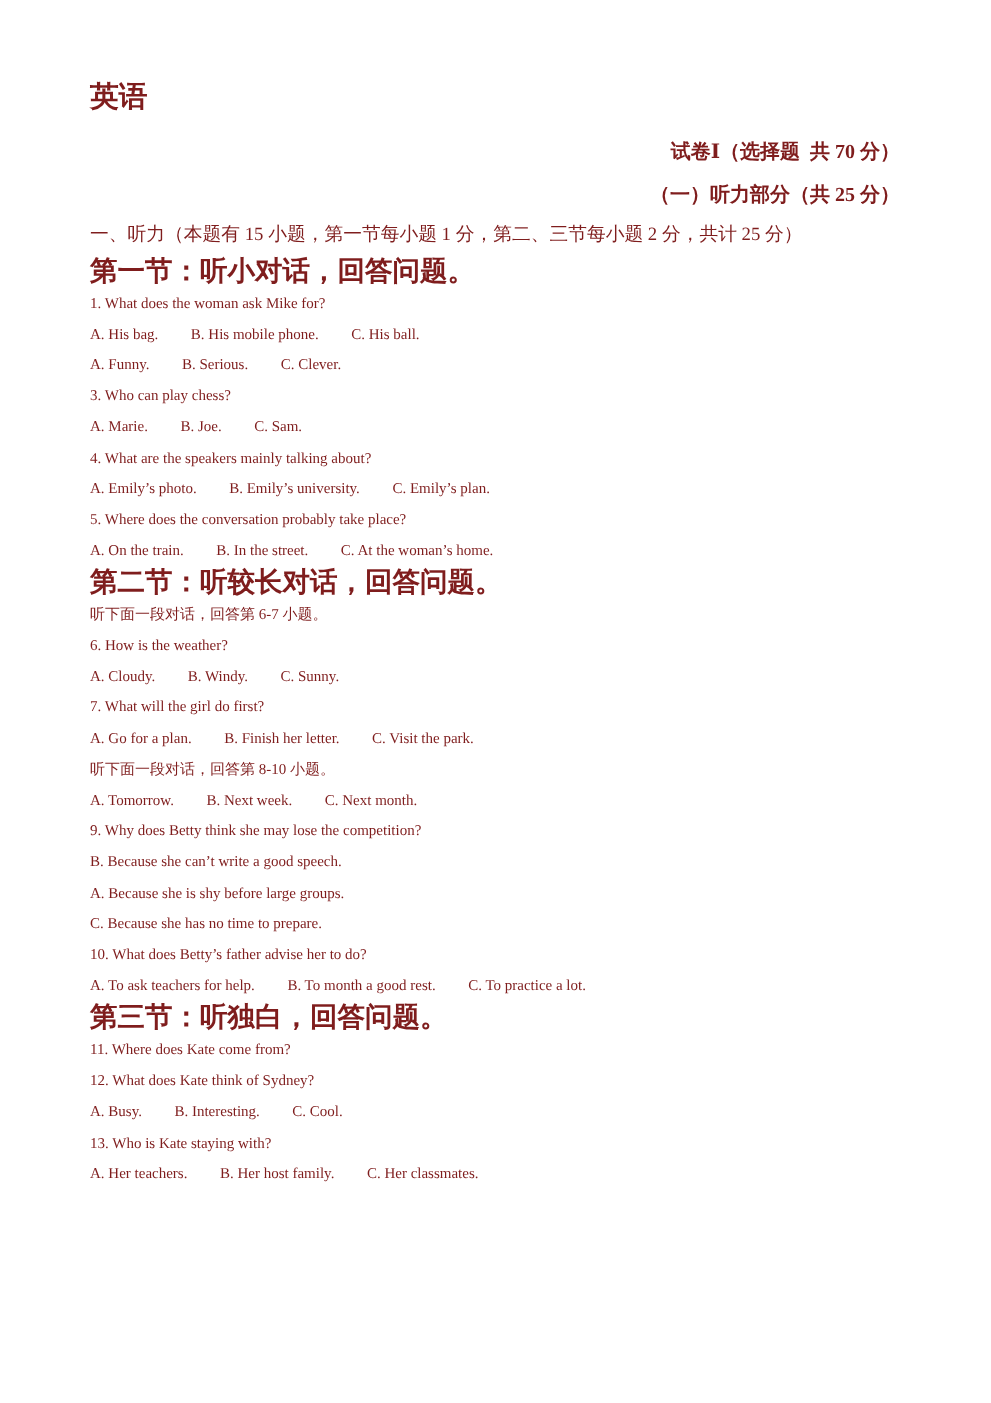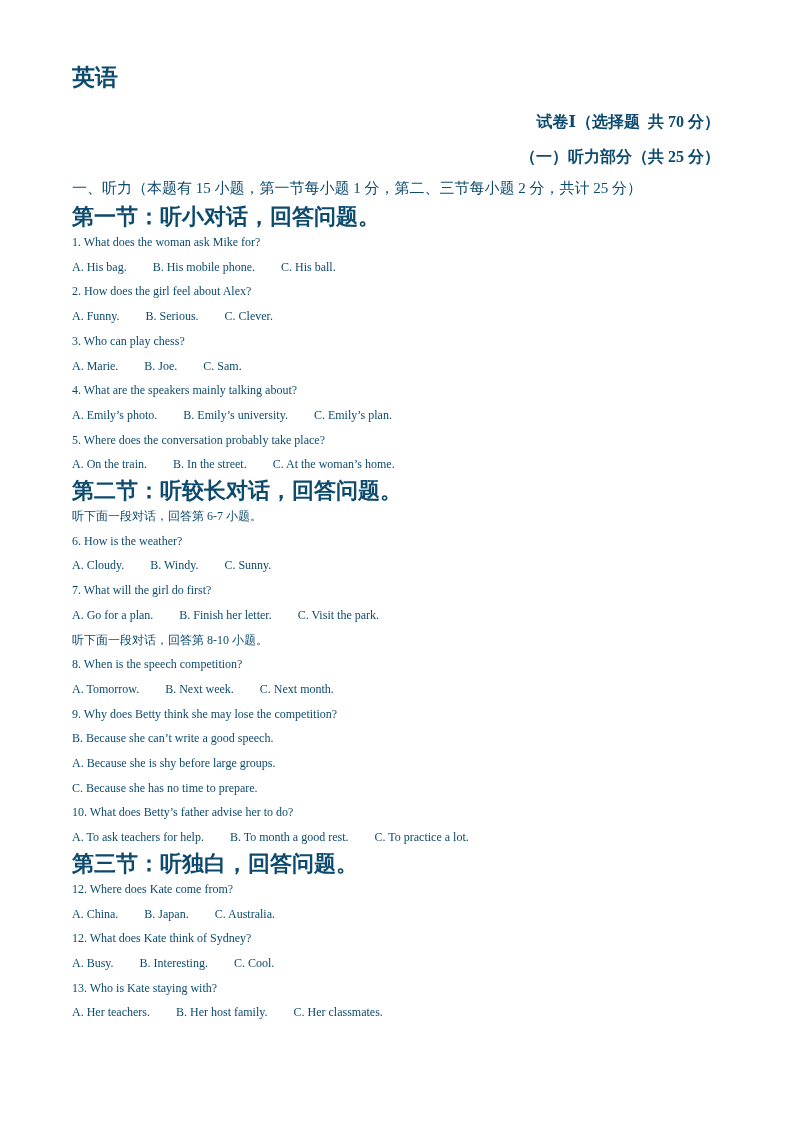--- a/index.html
+++ b/index.html
@@ -7,21 +7,21 @@
     padding: 0;
     background: #ffffff;
   }
   .page {
     position: relative;
     width: 793px;
     height: 1122px;
     box-sizing: border-box;
     padding: 64px 73px 0 72px;
     background: #ffffff;
-    color: #0c4a6e;
+    color: #7f1d1d;
     font-family: "Liberation Serif", "DejaVu Serif", serif;
     overflow: hidden;
   }
   .doc-body { width: 100%; }
   .doc-body > div { white-space: pre-wrap; }
 
   .doc-title {
     font-size: 23px;
     font-weight: bold;
     line-height: 28px;
@@ -59,44 +59,41 @@
 
 <div class="page">
   <div class="doc-body">
       <div class="doc-title">英语</div>
       <div class="center-bold">试卷Ⅰ（选择题  共 70 分）</div>
       <div class="center-bold">（一）听力部分（共 25 分）</div>
       <div class="bold-line">一、听力（本题有 15 小题，第一节每小题 1 分，第二、三节每小题 2 分，共计 25 分）</div>
       <div class="section-head">第一节：听小对话，回答问题。</div>
       <div class="text-line question-line">1. What does the woman ask Mike for?</div>
       <div class="text-line options-row"><span class="option">A. His bag.</span><span class="option">B. His mobile phone.</span><span class="option">C. His ball.</span></div>
-      <div class="text-line question-line">2. How does the girl feel about Alex?</div>
       <div class="text-line options-row"><span class="option">A. Funny.</span><span class="option">B. Serious.</span><span class="option">C. Clever.</span></div>
       <div class="text-line question-line">3. Who can play chess?</div>
       <div class="text-line options-row"><span class="option">A. Marie.</span><span class="option">B. Joe.</span><span class="option">C. Sam.</span></div>
       <div class="text-line question-line">4. What are the speakers mainly talking about?</div>
       <div class="text-line options-row"><span class="option">A. Emily’s photo.</span><span class="option">B. Emily’s university.</span><span class="option">C. Emily’s plan.</span></div>
       <div class="text-line question-line">5. Where does the conversation probably take place?</div>
       <div class="text-line options-row"><span class="option">A. On the train.</span><span class="option">B. In the street.</span><span class="option">C. At the woman’s home.</span></div>
       <div class="section-head">第二节：听较长对话，回答问题。</div>
       <div class="text-line note-line">听下面一段对话，回答第 6-7 小题。</div>
       <div class="text-line question-line">6. How is the weather?</div>
       <div class="text-line options-row"><span class="option">A. Cloudy.</span><span class="option">B. Windy.</span><span class="option">C. Sunny.</span></div>
       <div class="text-line question-line">7. What will the girl do first?</div>
       <div class="text-line options-row"><span class="option">A. Go for a plan.</span><span class="option">B. Finish her letter.</span><span class="option">C. Visit the park.</span></div>
       <div class="text-line note-line">听下面一段对话，回答第 8-10 小题。</div>
-      <div class="text-line question-line">8. When is the speech competition?</div>
       <div class="text-line options-row"><span class="option">A. Tomorrow.</span><span class="option">B. Next week.</span><span class="option">C. Next month.</span></div>
       <div class="text-line question-line">9. Why does Betty think she may lose the competition?</div>
       <div class="text-line option-line">B. Because she can’t write a good speech.</div>
       <div class="text-line option-line">A. Because she is shy before large groups.</div>
       <div class="text-line option-line">C. Because she has no time to prepare.</div>
       <div class="text-line question-line">10. What does Betty’s father advise her to do?</div>
       <div class="text-line options-row"><span class="option">A. To ask teachers for help.</span><span class="option">B. To month a good rest.</span><span class="option">C. To practice a lot.</span></div>
       <div class="section-head">第三节：听独白，回答问题。</div>
-      <div class="text-line question-line">12. Where does Kate come from?</div>
-      <div class="text-line options-row"><span class="option">A. China.</span><span class="option">B. Japan.</span><span class="option">C. Australia.</span></div>
+      <div class="text-line question-line">11. Where does Kate come from?</div>
       <div class="text-line question-line">12. What does Kate think of Sydney?</div>
       <div class="text-line options-row"><span class="option">A. Busy.</span><span class="option">B. Interesting.</span><span class="option">C. Cool.</span></div>
       <div class="text-line question-line">13. Who is Kate staying with?</div>
       <div class="text-line options-row"><span class="option">A. Her teachers.</span><span class="option">B. Her host family.</span><span class="option">C. Her classmates.</span></div>
     </div>
 </div>
 
 </body></html>

